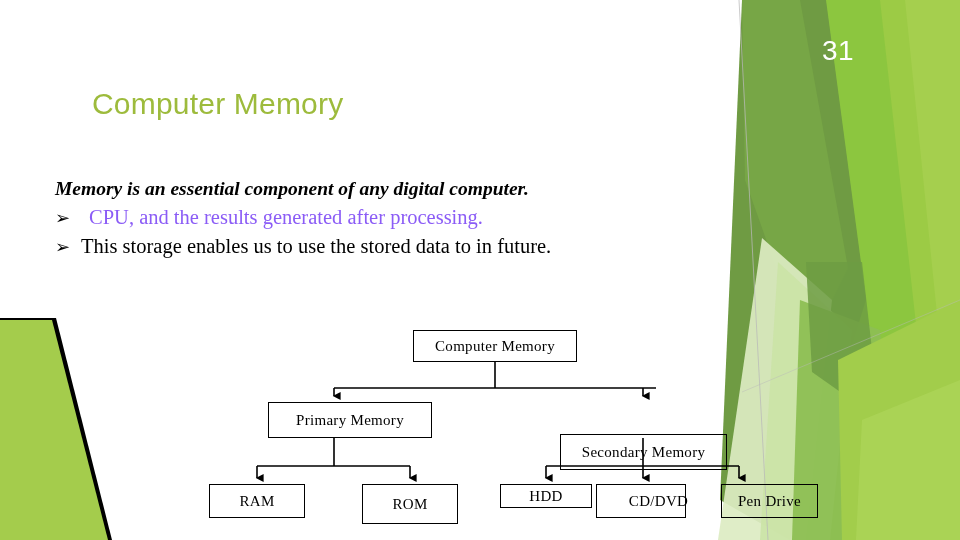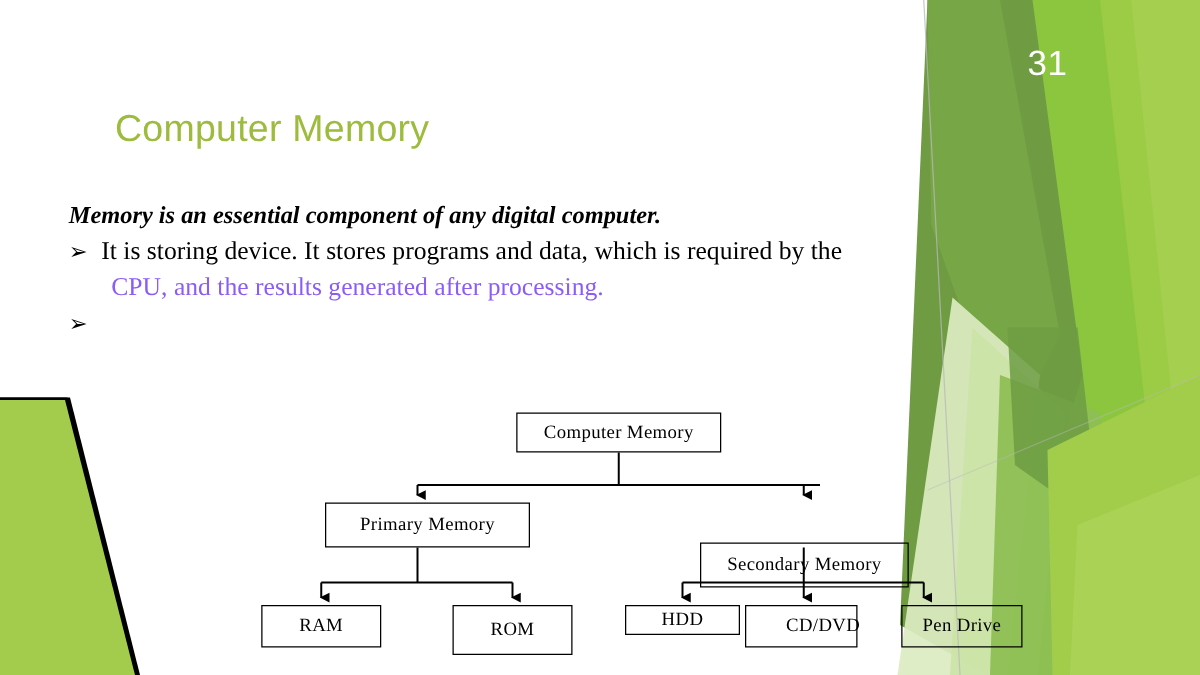--- a/index.html
+++ b/index.html
@@ -21,21 +21,21 @@
 
   
   #slide-title{
     position:absolute;left:92px;top:84px;width:620px;
     font-family:"Liberation Sans", sans-serif;
     font-size:30px;color:#9dbb3c;line-height:40px;letter-spacing:.2px;
     white-space:nowrap;
   }
 
   
-  #body-text{position:absolute;left:55px;top:159px;width:860px;}
+  #body-text{position:absolute;left:55px;top:175px;width:860px;}
   .lead{
     font-family:"Liberation Serif", serif;font-weight:bold;font-style:italic;
     font-size:19.5px;line-height:28px;color:#000;white-space:nowrap;
   }
   .bullet{
     position:relative;font-size:20.5px;line-height:29px;color:#000;
     padding-left:26px;white-space:nowrap;
   }
   .bullet .arw{
     position:absolute;left:0;top:0;font-size:18px;line-height:29px;
@@ -82,26 +82,26 @@
 
   <div id="page-number">31</div>
 
   <div id="slide-title">Computer Memory</div>
 
   <div id="body-text">
     <div class="lead">Memory is an essential component of any digital computer.</div>
 
     <div class="bullet">
       <span class="arw">➢</span>
-      <span>It is storing device. It stores programs and data, which is required by the</span>
     </div>
     <div class="cont">CPU, and the results generated after processing.</div>
 
     <div class="bullet">
       <span class="arw">➢</span>
+      <span>This storage enables us to use the stored data to in future.</span>
     </div>
   </div>
 
   <div id="diagram">
     <svg id="diagram-edges" viewBox="0 0 960 224" preserveAspectRatio="none">
       <defs>
         <marker id="ah" markerWidth="9" markerHeight="9" refX="4.5" refY="7.2" orient="auto" markerUnits="userSpaceOnUse">
           <polygon points="0.6,0.6 8.4,0.6 4.5,8.4" fill="#000"></polygon>
         </marker>
       </defs>
@@ -116,21 +116,21 @@
         <path d="M410,150 L410,162" marker-end="url(#ah)"></path>
 
         <path d="M643,122 L643,150 M546,150 L739,150"></path>
         <path d="M546,150 L546,162" marker-end="url(#ah)"></path>
         <path d="M643,150 L643,162" marker-end="url(#ah)"></path>
         <path d="M739,150 L739,162" marker-end="url(#ah)"></path>
       </g>
     </svg>
 
     <div class="node" style="left:413px;top:14px;width:164px;height:32px;">Computer Memory</div>
-    <div class="node" style="left:260px;top:86px;width:164px;height:36px;">Primary  Memory</div>
+    <div class="node" style="left:268px;top:86px;width:164px;height:36px;">Primary  Memory</div>
     <div class="node" style="left:560px;top:86px;width:167px;height:36px;margin-top:32px;">Secondary Memory</div>
     <div class="node" style="left:209px;top:168px;width:96px;height:34px;">RAM</div>
     <div class="node" style="left:362px;top:168px;width:96px;height:40px;">ROM</div>
     <div class="node" style="left:500px;top:168px;width:92px;height:24px;">HDD</div>
     <div class="node" style="left:596px;top:168px;width:90px;height:34px;padding-left:35px;">CD/DVD</div>
     <div class="node" style="left:690px;top:168px;width:97px;height:34px;margin-left:31px;">Pen Drive</div>
   </div>
 
 </div>
 

